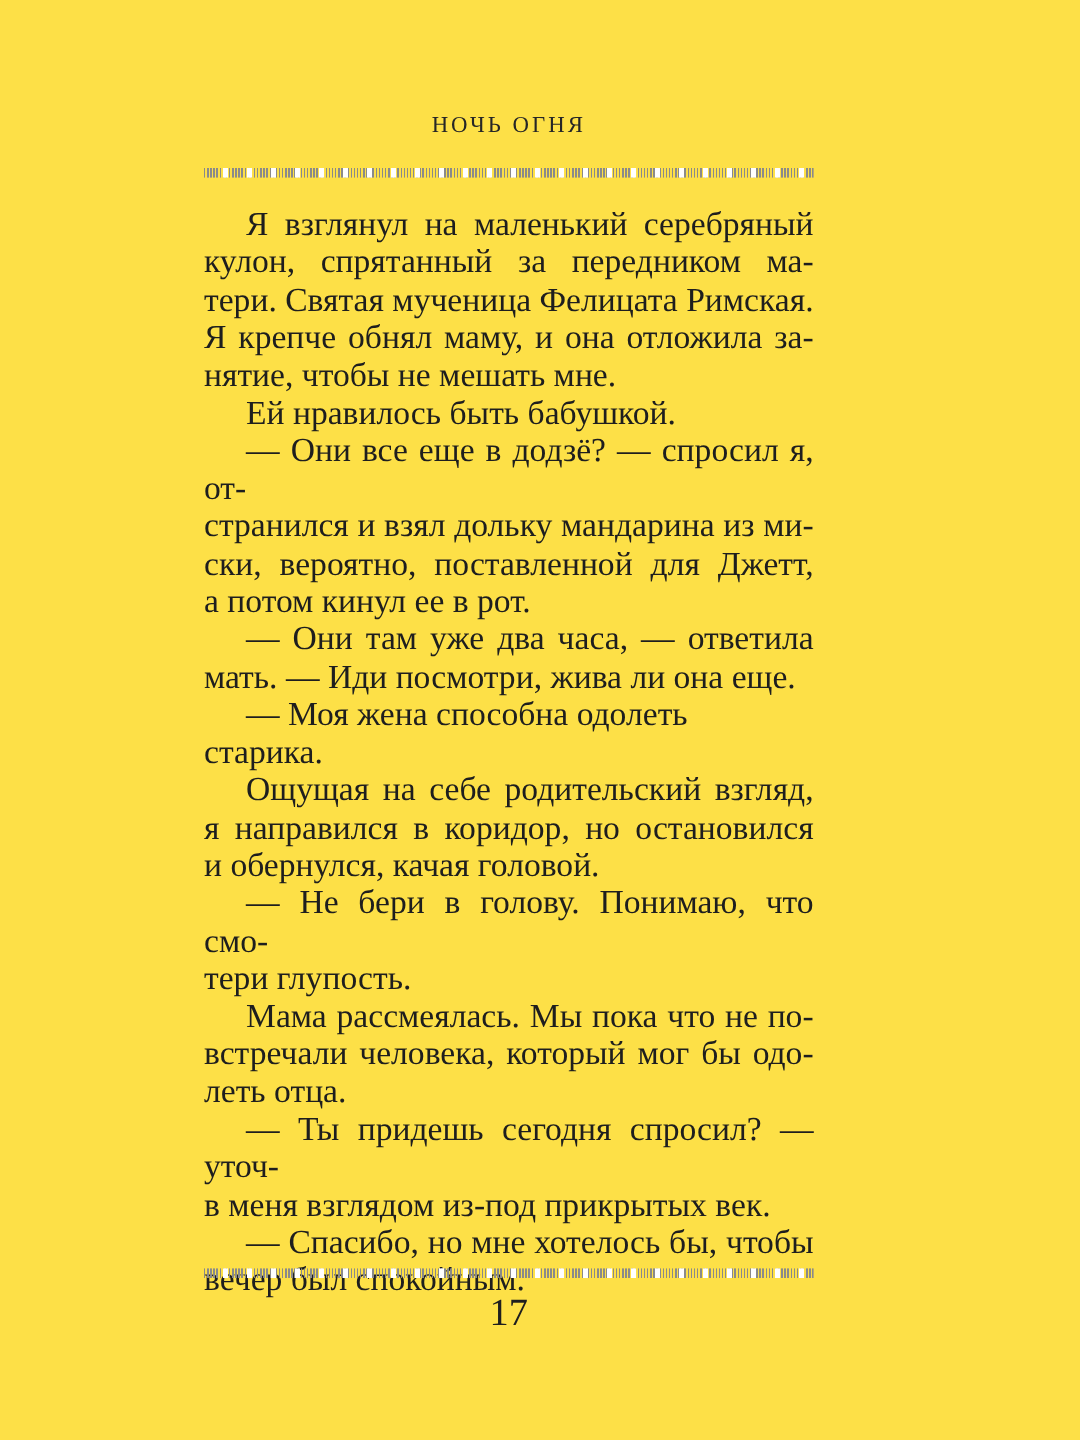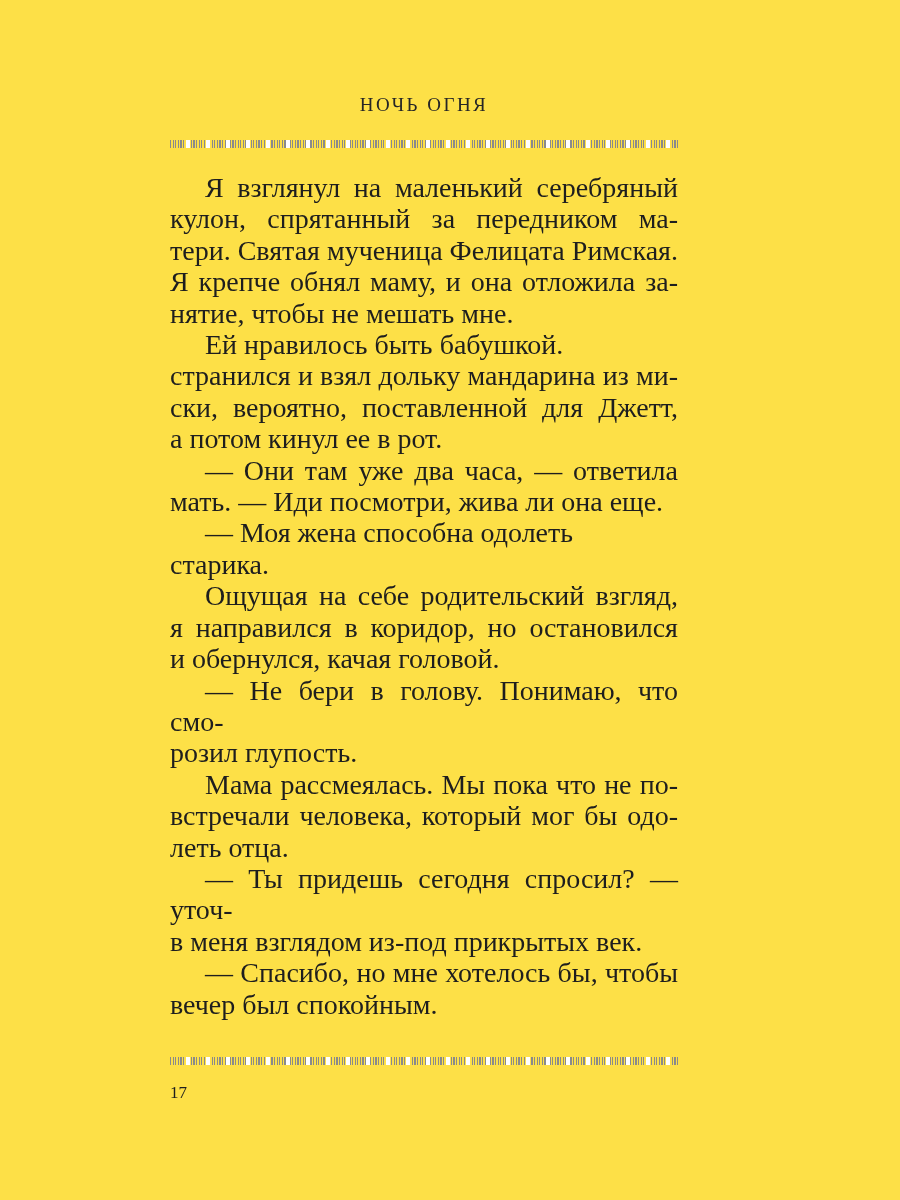--- a/index.html
+++ b/index.html
@@ -58,52 +58,53 @@
     text-align-last: left;
   }
   .line.indent {
     text-indent: 35px;
   }
   .page-number {
     position: absolute;
     top: 1080px;
     left: 170px;
     width: 508px;
-    text-align: left;
-    font-size: 17px;
+    text-align: center;
+    font-size: 32px;
     line-height: 26px;
     color: #1e1e1e;
   }
 </style>
 </head>
 <body>
 
 <div class="page" style="background: #fde047; color: rgb(30, 30, 30); padding-left: 24px;">
   <div class="running-head" style="color: rgb(38, 38, 38);">НОЧЬ ОГНЯ</div>
 
   <div class="deco-rule rule-top"></div>
 
   <div class="body-text" id="body-text">
       <div class="line indent">Я взглянул на маленький серебряный</div>
       <div class="line">кулон, спрятанный за передником ма-</div>
       <div class="line">тери. Святая мученица Фелицата Римская.</div>
       <div class="line">Я крепче обнял маму, и она отложила за-</div>
       <div class="line last">нятие, чтобы не мешать мне.</div>
       <div class="line indent last">Ей нравилось быть бабушкой.</div>
+      <div class="line indent">— Они все еще в додзё? — спросил я, от-</div>
       <div class="line">странился и взял дольку мандарина из ми-</div>
       <div class="line">ски, вероятно, поставленной для Джетт,</div>
       <div class="line last">а потом кинул ее в рот.</div>
       <div class="line indent">— Они там уже два часа, — ответила</div>
       <div class="line last">мать. — Иди посмотри, жива ли она еще.</div>
       <div class="line indent last">— Моя жена способна одолеть старика.</div>
       <div class="line indent">Ощущая на себе родительский взгляд,</div>
       <div class="line">я направился в коридор, но остановился</div>
       <div class="line last">и обернулся, качая головой.</div>
       <div class="line indent">— Не бери в голову. Понимаю, что смо-</div>
-      <div class="line last">розил глупость.</div>
+      <div class="line last">тери глупость.</div>
       <div class="line indent">Мама рассмеялась. Мы пока что не по-</div>
       <div class="line">встречали человека, который мог бы одо-</div>
       <div class="line last">леть отца.</div>
       <div class="line indent">— Ты придешь сегодня спросил? — уточ-</div>
       <div class="line last">в меня взглядом из-под прикрытых век.</div>
       <div class="line indent">— Спасибо, но мне хотелось бы, чтобы</div>
       <div class="line last">вечер был спокойным.</div>
     </div>
 
   <div class="deco-rule rule-bottom"></div>

